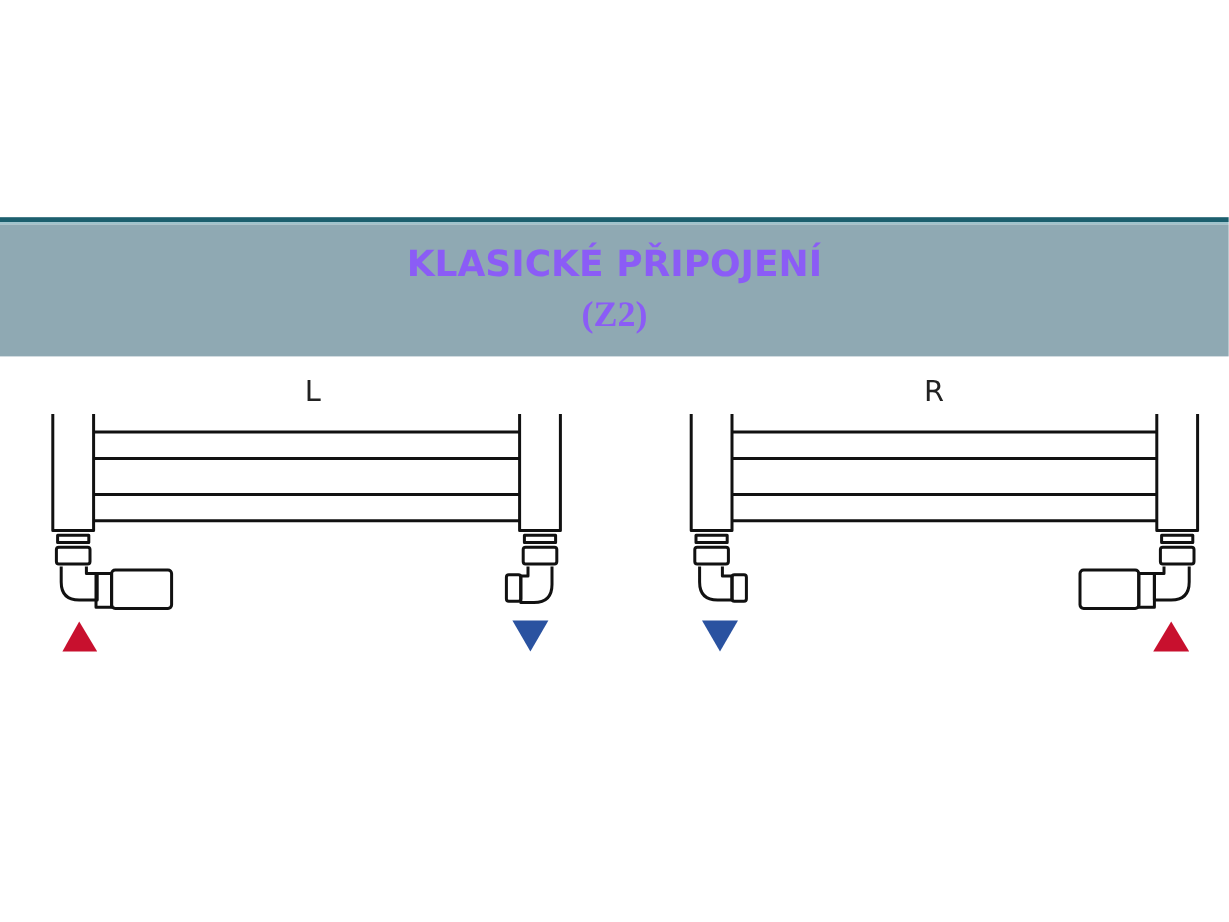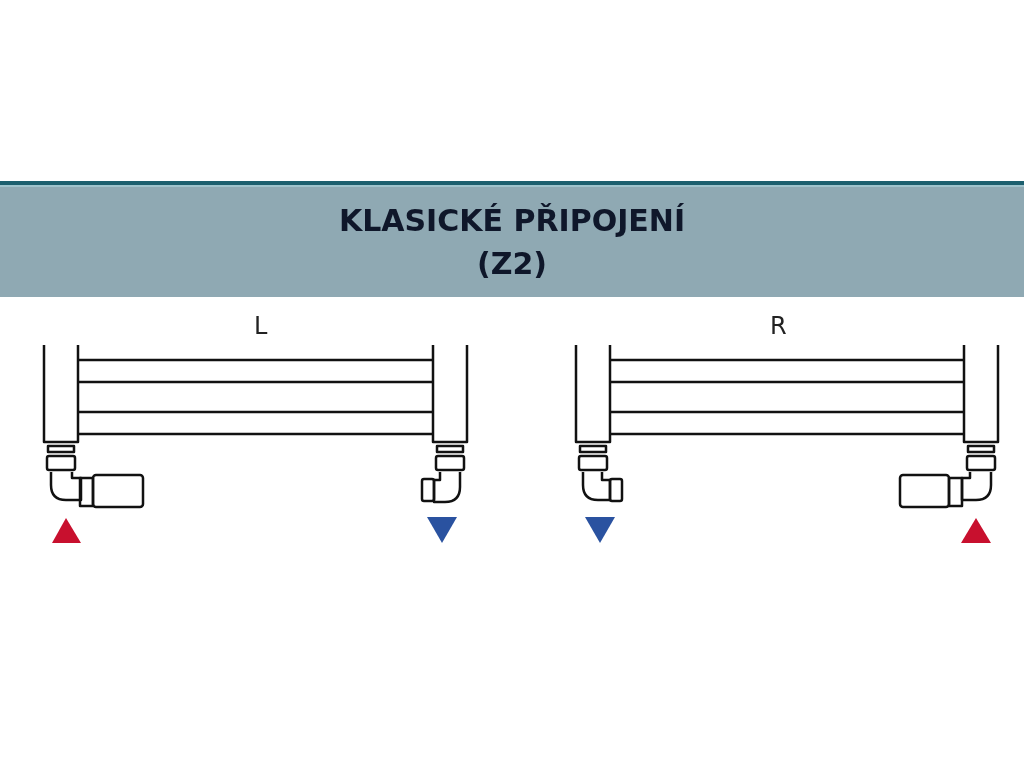--- a/index.html
+++ b/index.html
@@ -1,22 +1,22 @@
 <!DOCTYPE html>
 <html><head>
 <meta charset="utf-8">
 <style>
   html, body { margin:0; padding:0; }
   body { width:1024px; height:768px; background:#ffffff; position:relative; overflow:hidden; font-family:"DejaVu Sans", sans-serif; }
   .band-top { position:absolute; left:0; top:181px; width:1024px; height:4px; background:#1c5f6e; }
   .band-line { position:absolute; left:0; top:185px; width:1024px; height:2px; background:#9fc3cc; }
   .band { position:absolute; left:0; top:187px; width:1024px; height:110px; background:#8fa9b3; }
-  .title { position:absolute; left:0; width:1024px; text-align:center; color:#0f172a; font-weight:bold; font-size:30px; letter-spacing:0px; }
+  .title { position:absolute; left:0; width:1024px; text-align:center; color:#8b5cf6; font-weight:bold; font-size:30px; letter-spacing:0px; }
   .t1 { top:203px; }
-  .t2 { top:246px; }
+  .t2 { top:246px;font-family:Liberation Serif, serif; }
   .side-label { position:absolute; top:312px; font-size:24px; color:#222; font-family:"DejaVu Sans", sans-serif; }
   svg.diagram { position:absolute; left:0; top:300px; }
 </style>
 </head>
 <body>
 
 <div class="band-top"></div>
 <div class="band-line"></div>
 <div class="band"></div>
 <div class="title t1">KLASICKÉ PŘIPOJENÍ</div>

